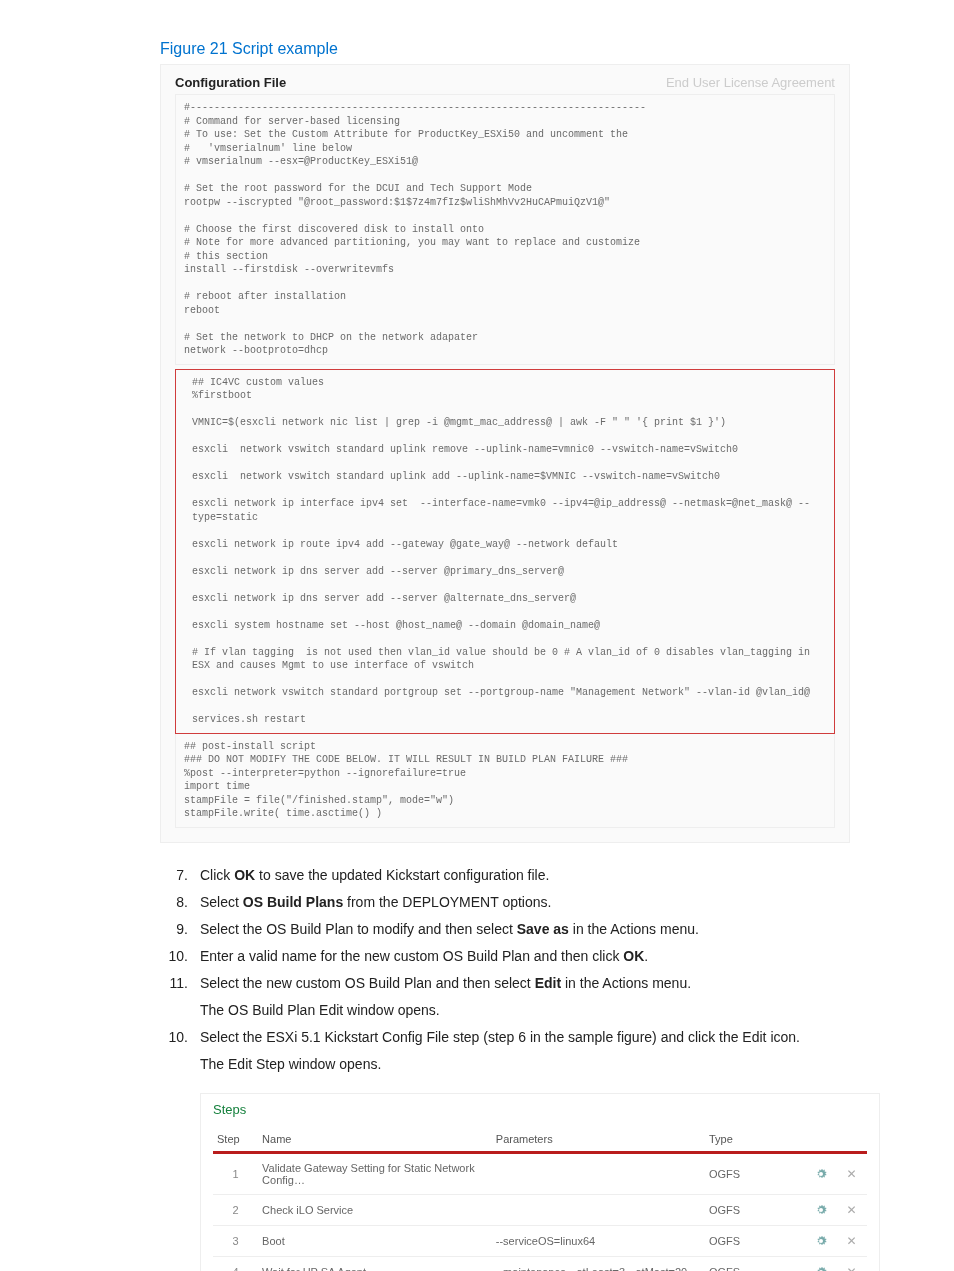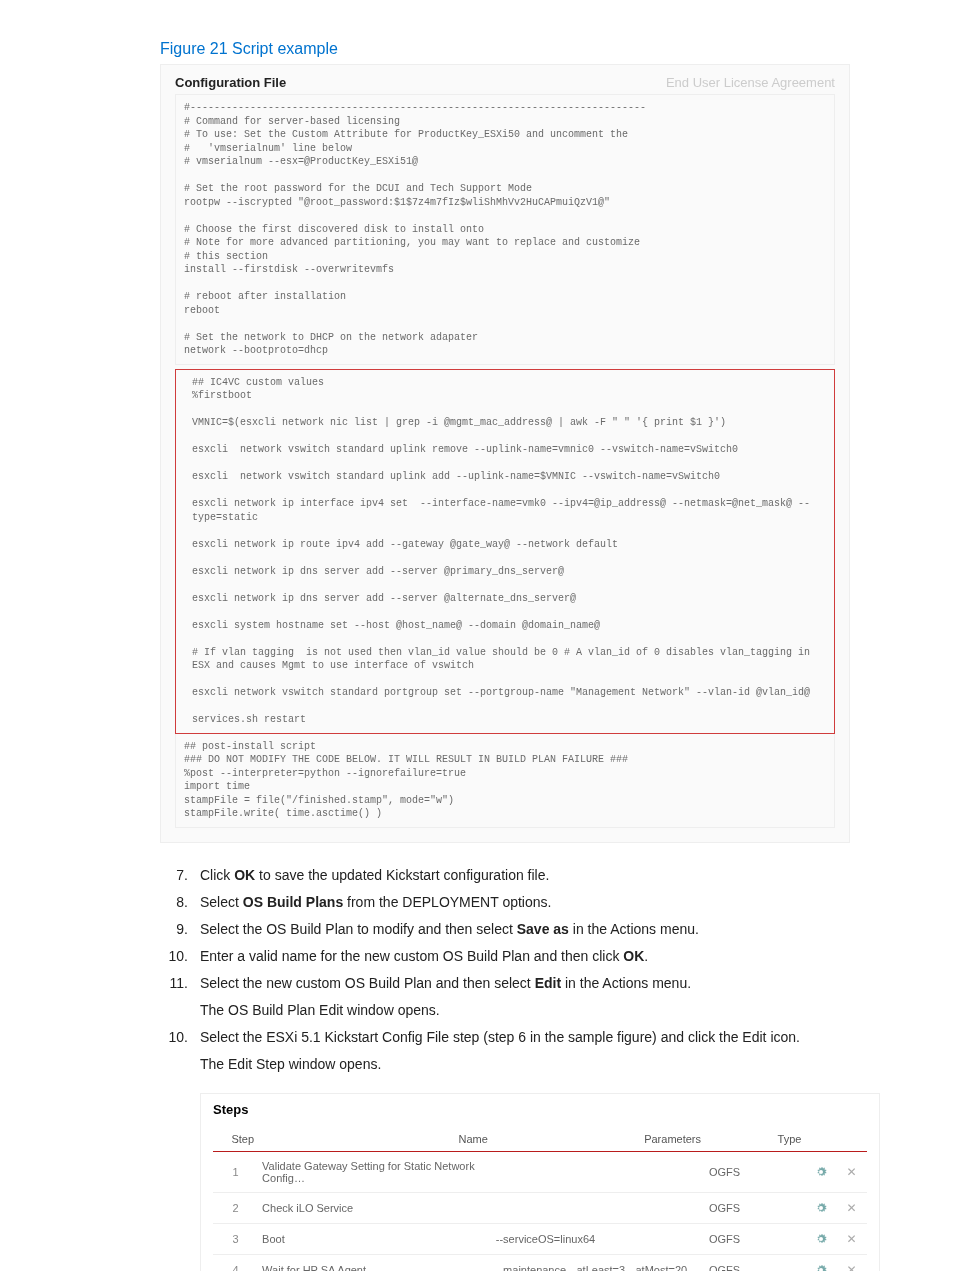--- a/index.html
+++ b/index.html
@@ -78,36 +78,36 @@
     margin-left: 40px;
     width: 680px;
     box-sizing: border-box;
     padding: 8px 12px;
     font-size: 11px;
     color: #666;
     background: #fff;
     border: 1px solid #eee;
   }
   .steps-img .steps-title {
-    font-weight: bold;
-    color: #000000;
+    font-weight: normal;
+    color: #15803d;
     font-size: 13px;
     margin-bottom: 10px;
   }
   .steps-img table {
     width: 100%;
     border-collapse: collapse;
     font-size: 11px;
   }
   .steps-img th {
-    text-align: right;
+    text-align: left;
     color: #555;
     font-weight: normal;
     padding: 6px 4px;
-    border-bottom: 1px solid #b91c1c;
+    border-bottom: 3px solid #b91c1c;
   }
   .steps-img td {
     padding: 8px 4px;
     border-bottom: 1px solid #eee;
     vertical-align: middle;
   }
   .gear-icon {
     width: 12px; height: 12px;
     display: inline-block;
     vertical-align: middle;

